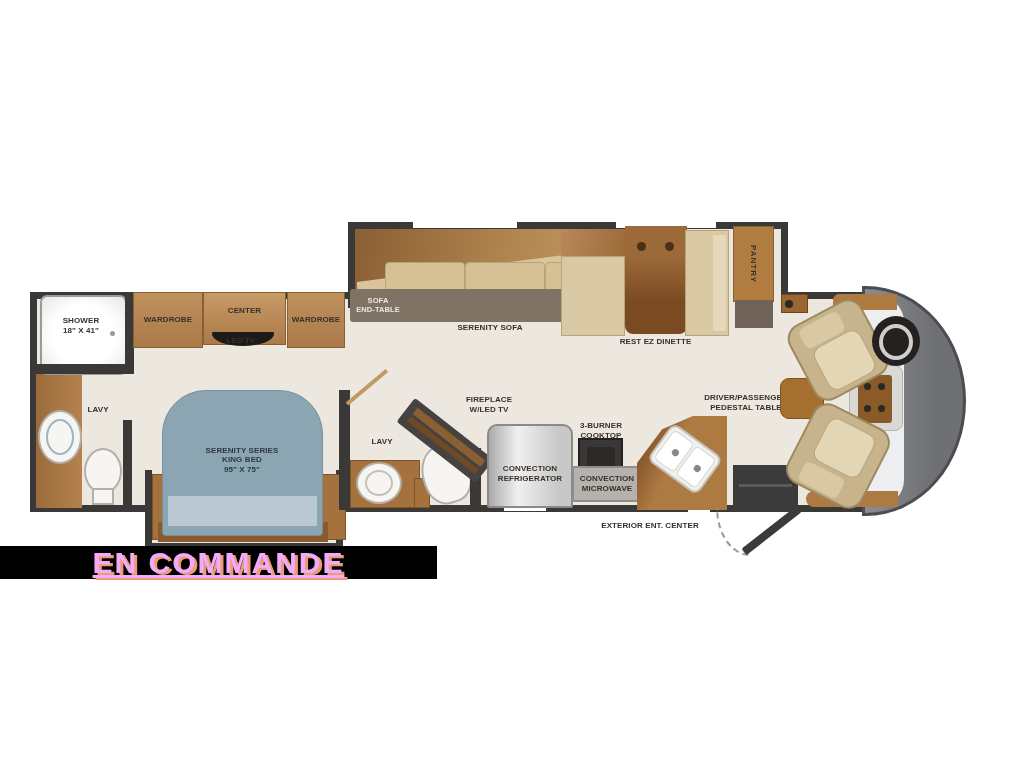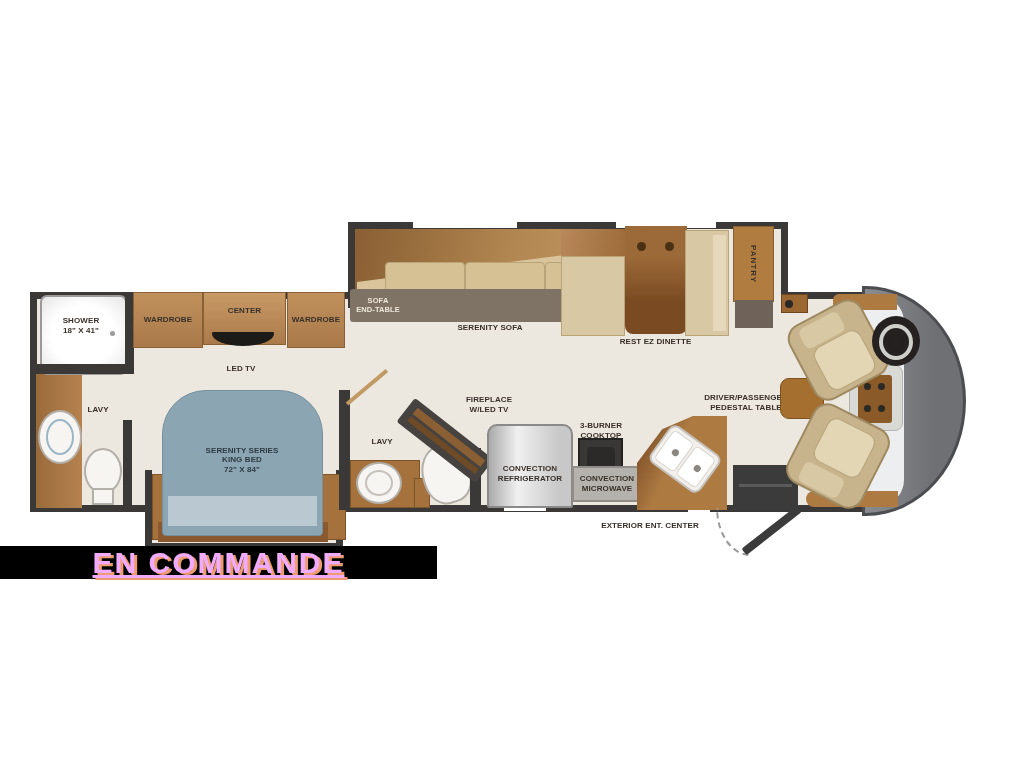--- a/index.html
+++ b/index.html
@@ -55,31 +55,31 @@
   <div class="abs porc" style="left:84px;top:448px;width:38px;height:46px;"></div>
   <div class="abs" style="left:92px;top:488px;width:22px;height:17px;background:#f6f5f2;border:2px solid #b3afa9;"></div>
 
   <div class="abs cabinet" style="left:133px;top:292px;width:70px;height:56px;background:linear-gradient(#c0905c,#a9794a);"></div>
   <div class="lbl" style="left:133px;top:292px;width:70px;height:56px;">WARDROBE</div>
   <div class="abs cabinet" style="left:203px;top:292px;width:83px;height:53px;background:linear-gradient(#c89a66,#aa7a4a);"></div>
   <div class="lbl" style="left:203px;top:296px;width:83px;height:30px;">CENTER</div>
   <div class="abs" style="left:212px;top:322px;width:62px;height:24px;background:#1d1b18;border-radius:50%;clip-path:inset(42% 0 0 0);"></div>
   <div class="abs cabinet" style="left:287px;top:292px;width:58px;height:56px;background:linear-gradient(#c0905c,#a9794a);"></div>
   <div class="lbl" style="left:287px;top:292px;width:58px;height:56px;">WARDROBE</div>
-  <div class="lbl" style="left:218px;top:363px;width:46px;height:11px;text-align:right;">LED TV</div>
+  <div class="lbl" style="left:218px;top:335px;width:46px;height:11px;text-align:right;">LED TV</div>
 
   <div class="abs" style="left:152px;top:474px;width:30px;height:66px;background:#a5713d;border:1px solid #7d5427;"></div>
   <div class="abs" style="left:316px;top:474px;width:30px;height:66px;background:#a5713d;border:1px solid #7d5427;"></div>
   <div class="abs" style="left:158px;top:522px;width:170px;height:20px;background:#8a5a2e;"></div>
   <div class="abs" style="left:162px;top:390px;width:161px;height:146px;background:#8ca5b3;border:1px solid #74909e;
               border-radius:44px 44px 4px 4px;"></div>
   <div class="abs" style="left:168px;top:496px;width:149px;height:30px;background:#b9c8d1;"></div>
   <div class="lbl" style="left:177px;top:440px;width:130px;height:40px;color:#2e3a42;">SERENITY SERIES
 KING BED
-72" X 84"</div>
+95" X 75"</div>
 
   <div class="abs wall" style="left:339px;top:390px;width:11px;height:120px;"></div>
   <div class="abs" style="left:347px;top:402px;width:52px;height:4px;background:#c09a62;transform:rotate(-40deg);transform-origin:left center;"></div>
 
   <div class="lbl" style="left:360px;top:436px;width:44px;height:12px;">LAVY</div>
   <div class="abs" style="left:350px;top:460px;width:70px;height:48px;background:#a5713d;border:1px solid #7d5427;"></div>
   <div class="abs" style="left:414px;top:478px;width:16px;height:30px;background:#a5713d;border:1px solid #7d5427;"></div>
   <div class="abs porc" style="left:356px;top:462px;width:46px;height:42px;"></div>
   <div class="abs" style="left:365px;top:470px;width:28px;height:26px;border:2px solid #c4c0ba;border-radius:50%;"></div>
   <div class="abs" style="left:422px;top:444px;width:48px;height:60px;background:#f6f5f2;border:2px solid #b3afa9;

